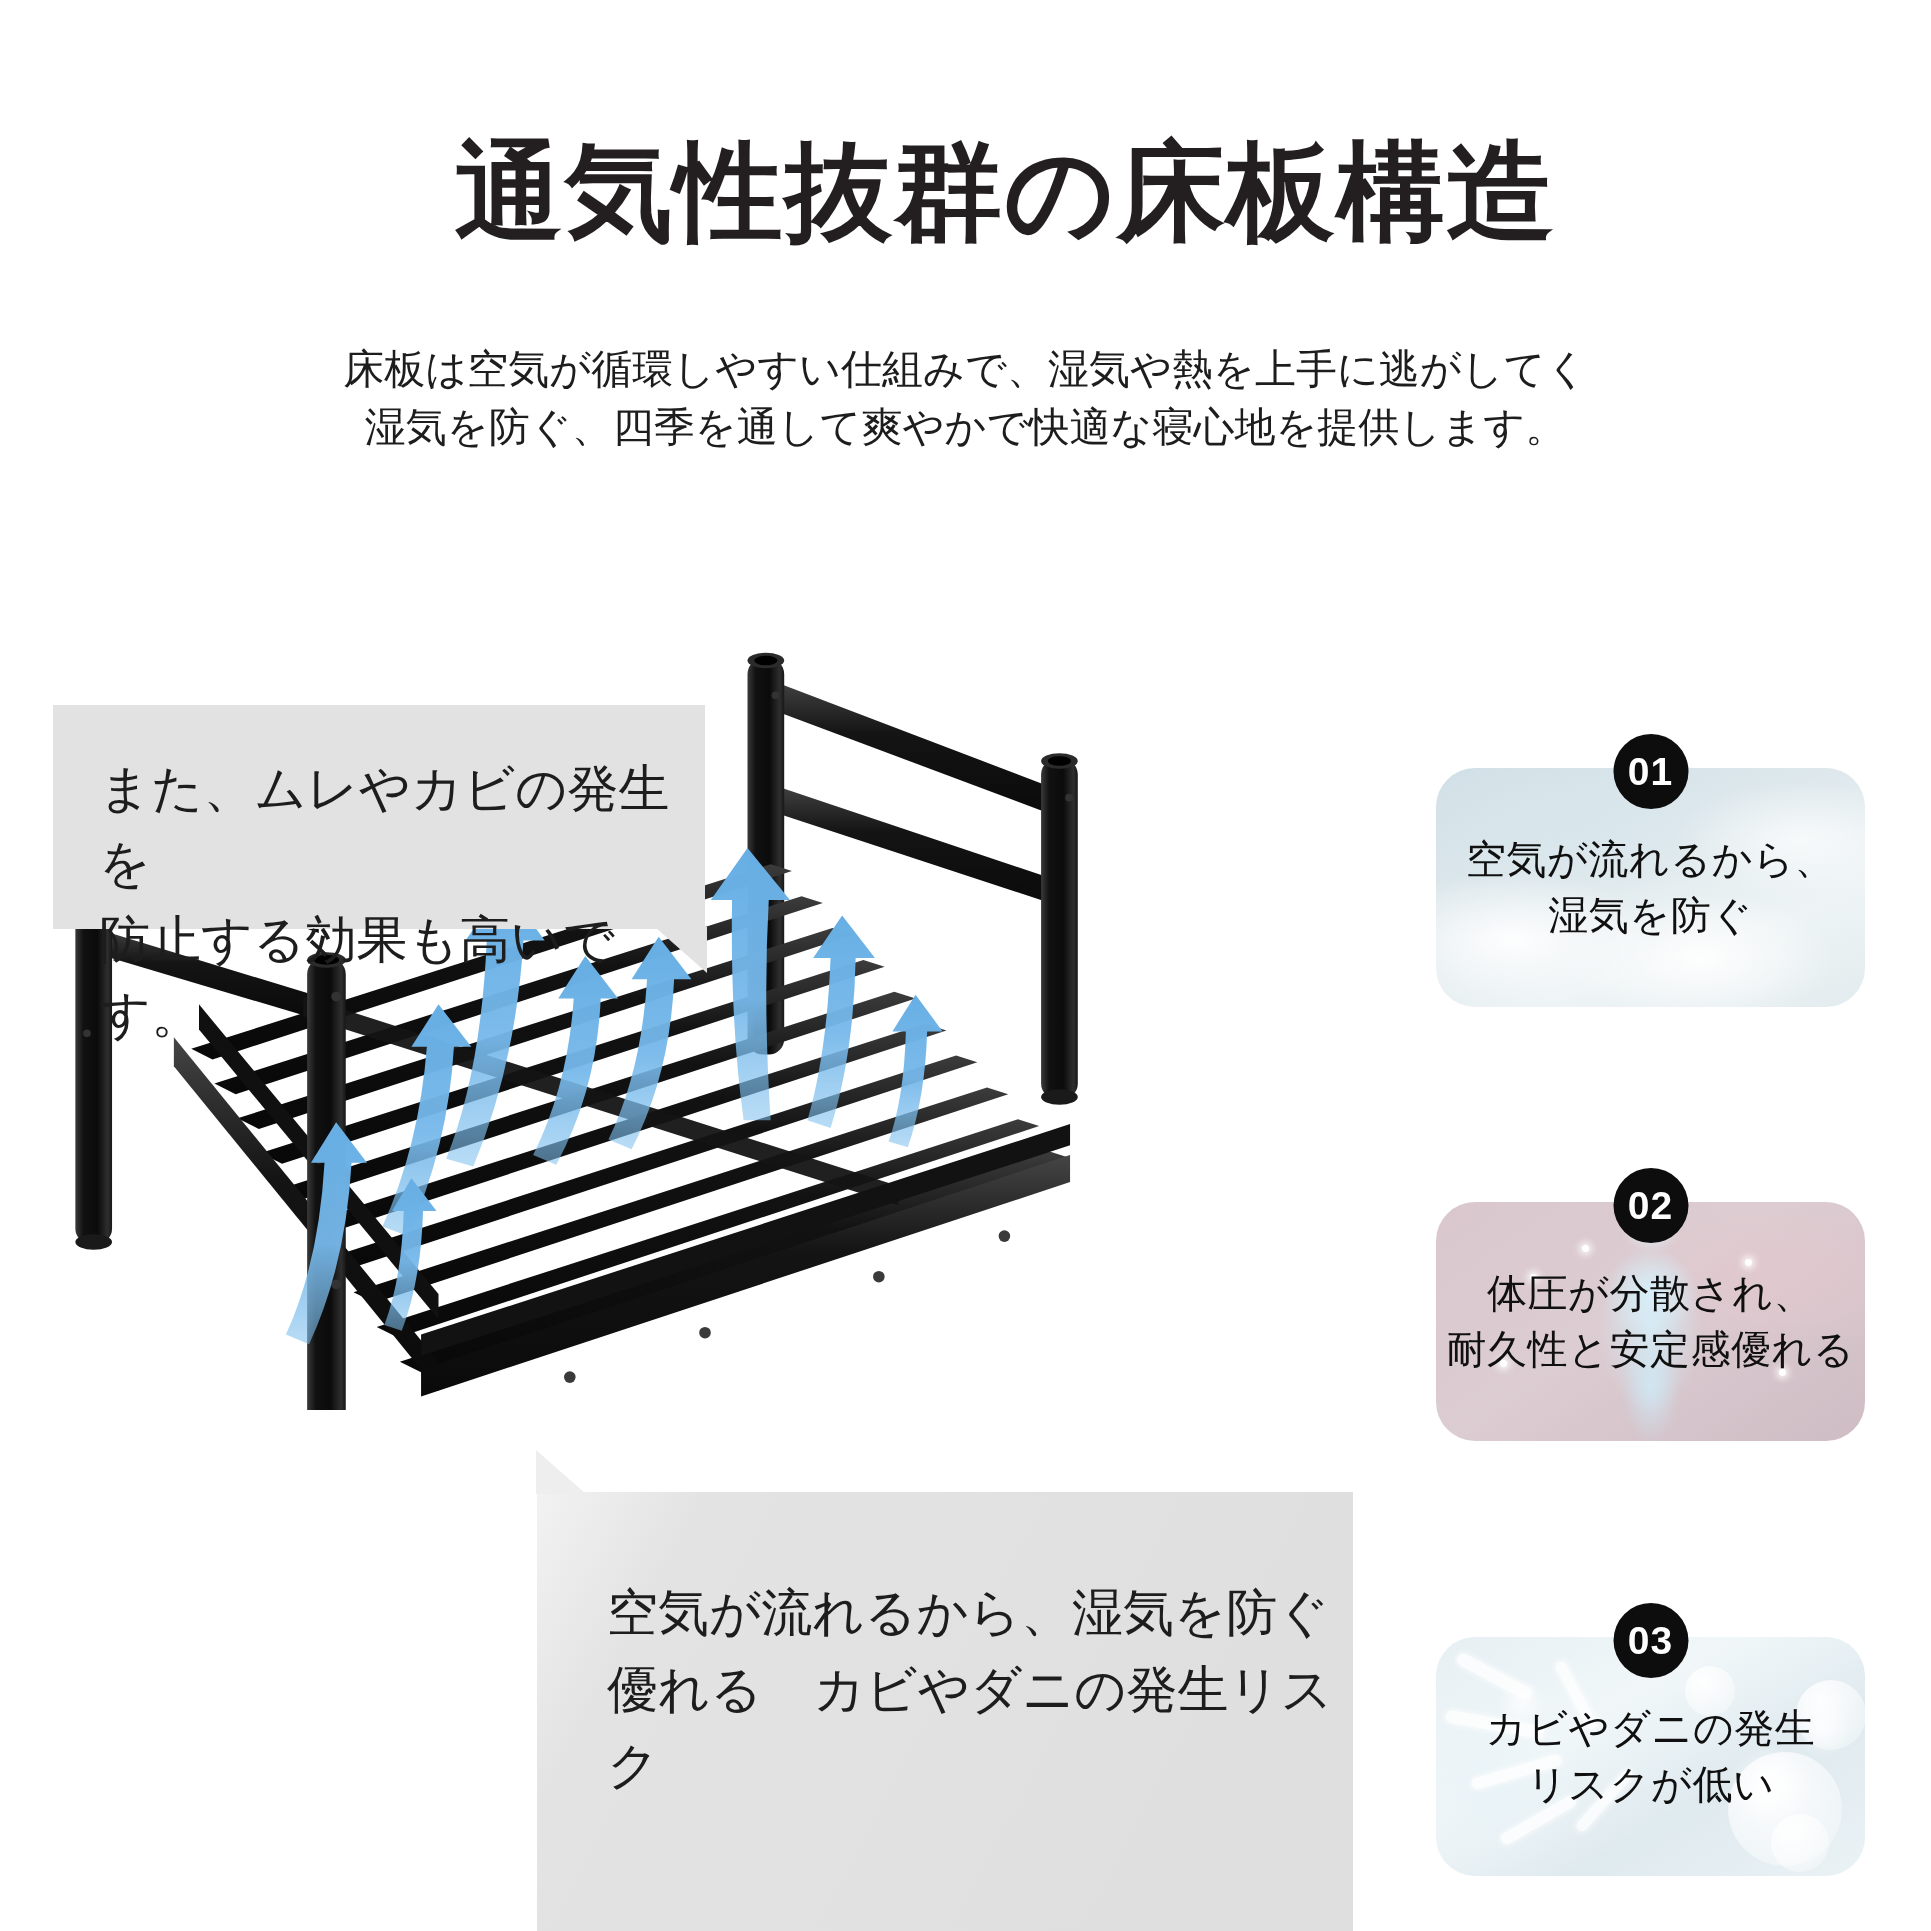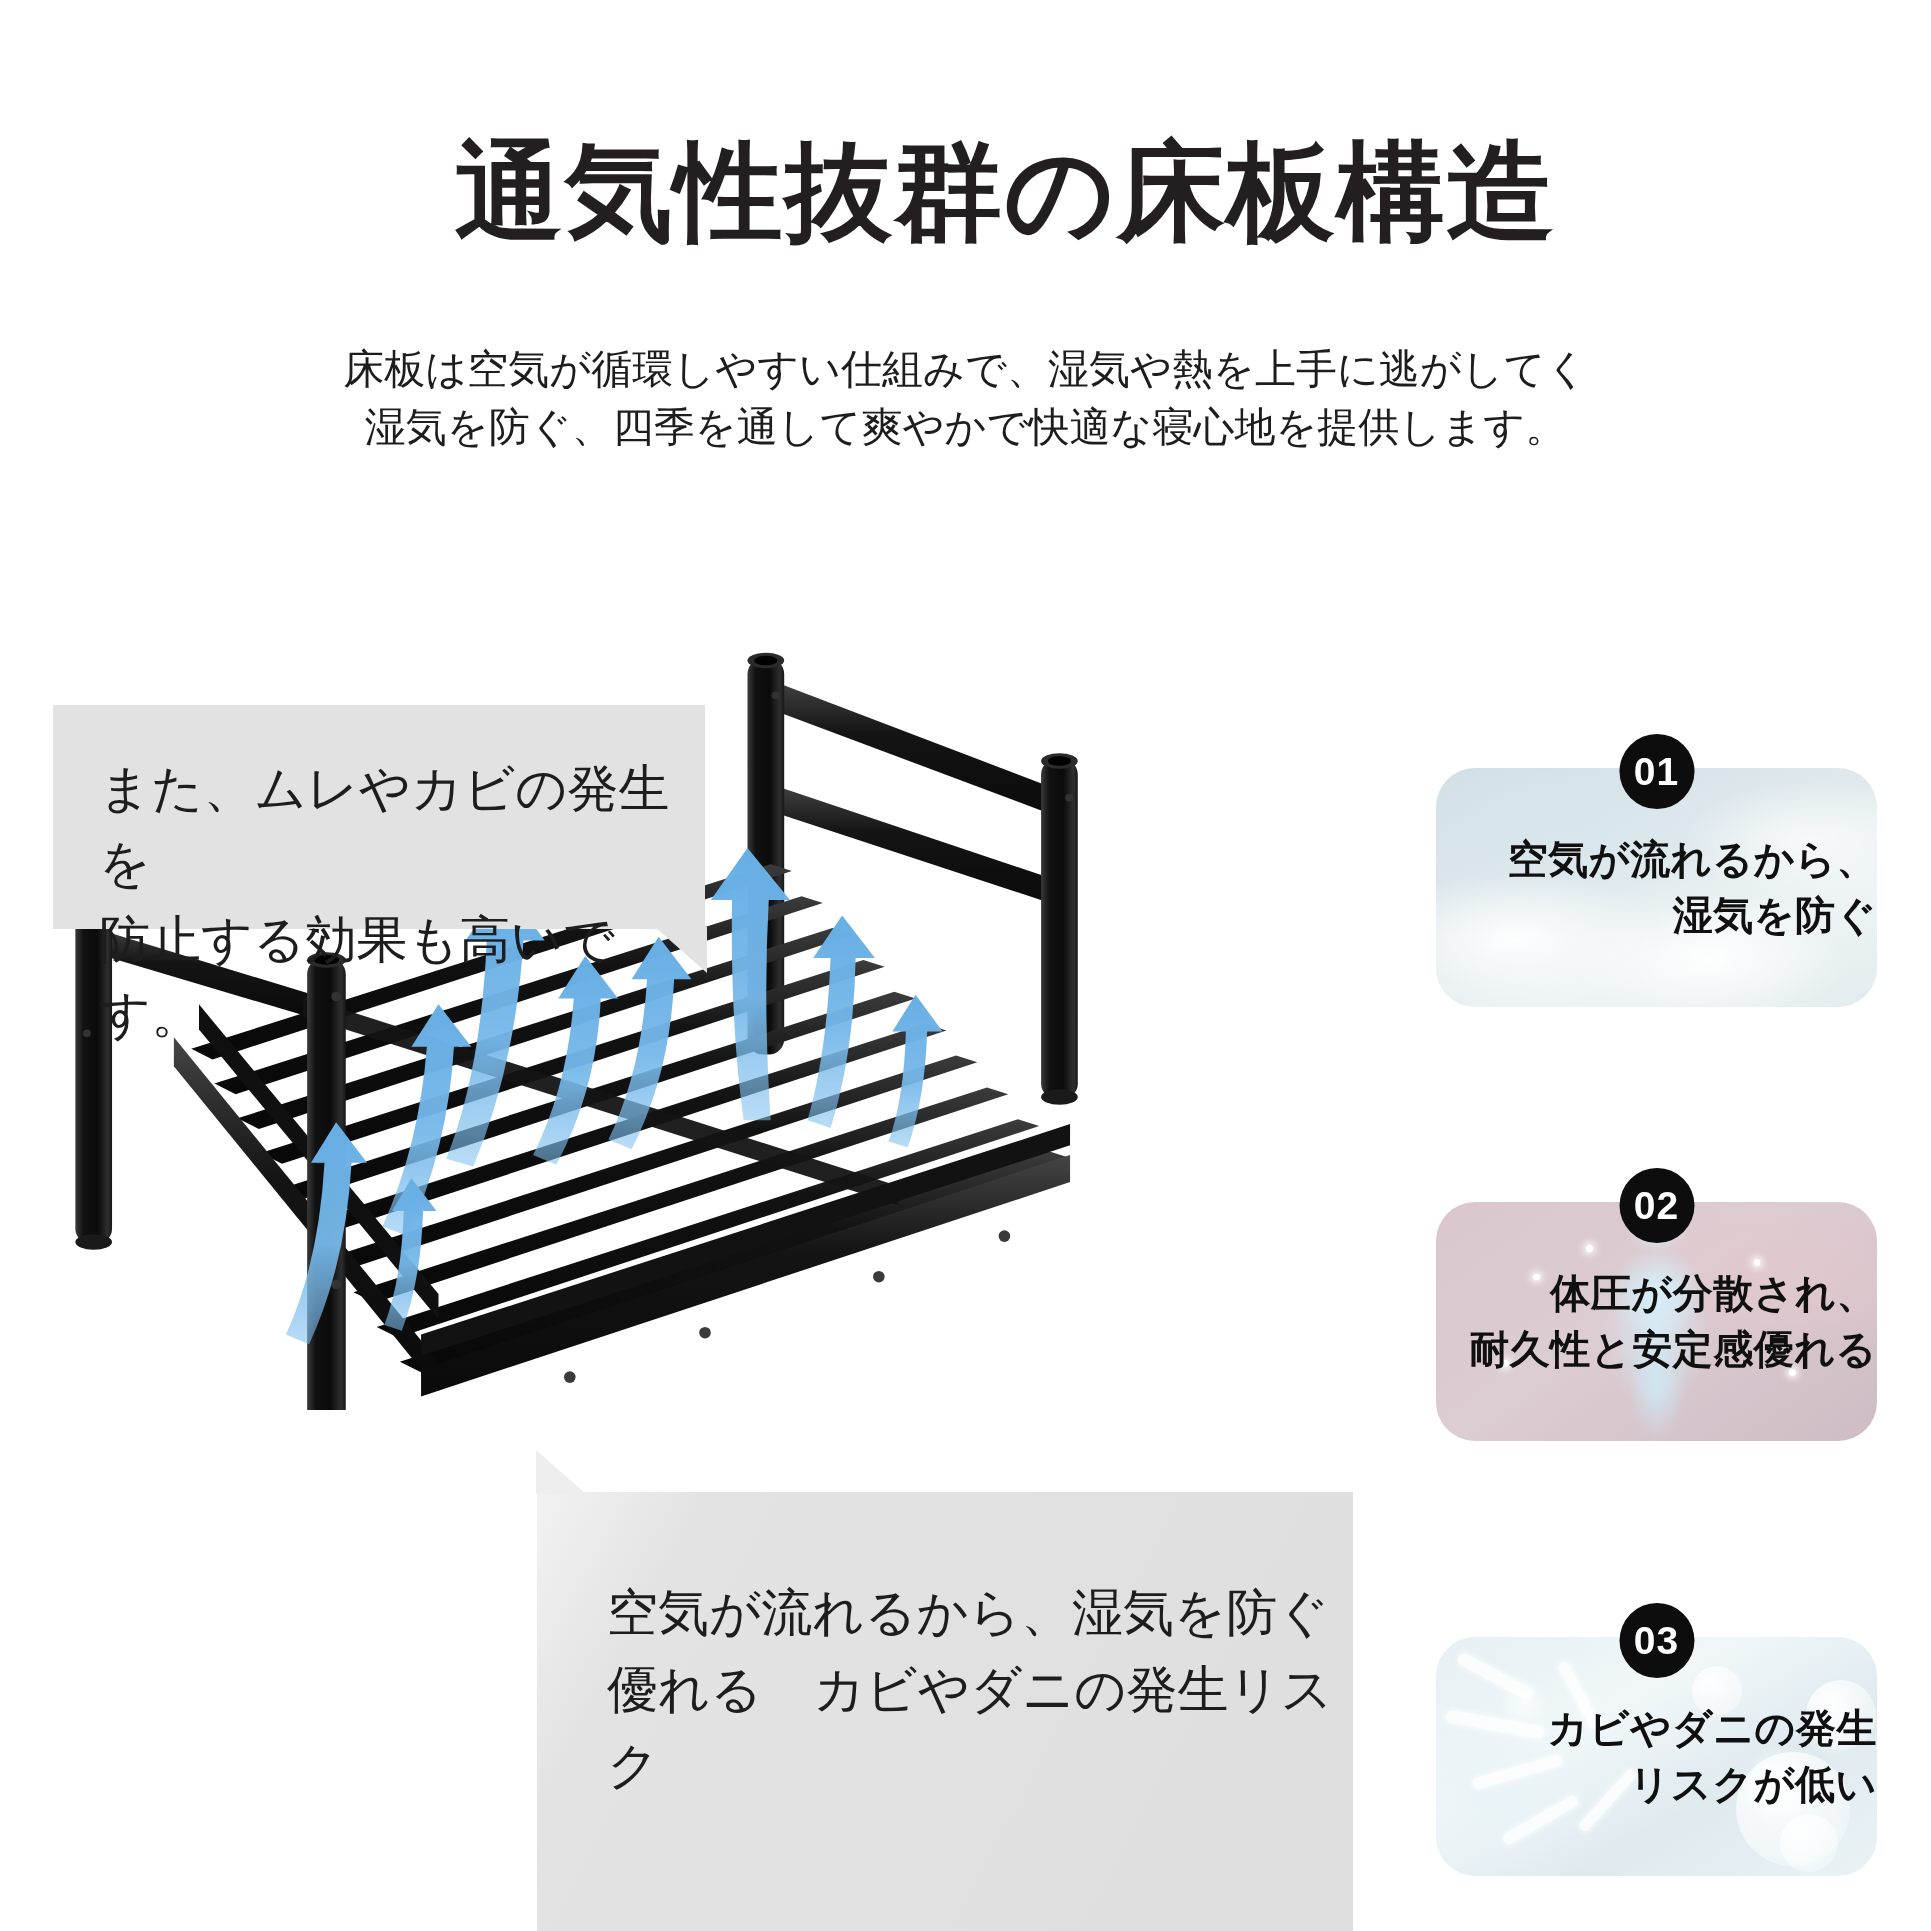--- a/index.html
+++ b/index.html
@@ -65,33 +65,32 @@
     border-right:50px solid transparent;
     border-bottom:44px solid #eeeeee;
   }
 
   
   .card{
     position:absolute;
     width:429px;height:239px;
     border-radius:39px;
     overflow:visible;
-    padding-left:12px;
   }
   .card .bg{
     position:absolute;inset:0;
     border-radius:39px;
     overflow:hidden;
   }
   .card .label{
     position:absolute;left:0;right:0;top:50%;
     transform:translateY(-50%);
-    text-align:right;
+    text-align:center;
     font-size:40px;line-height:1.42;
-    font-weight:bold;
+    font-weight:normal;
     color:#101010;
     letter-spacing:0.5px;
   }
   .card .label .ln{display:block;}
   .badge{
     position:absolute;
     left:50%;top:-34px;transform:translateX(-50%);
     width:75px;height:75px;border-radius:50%;
     background:#0d0d0d;
     color:#ffffff;

